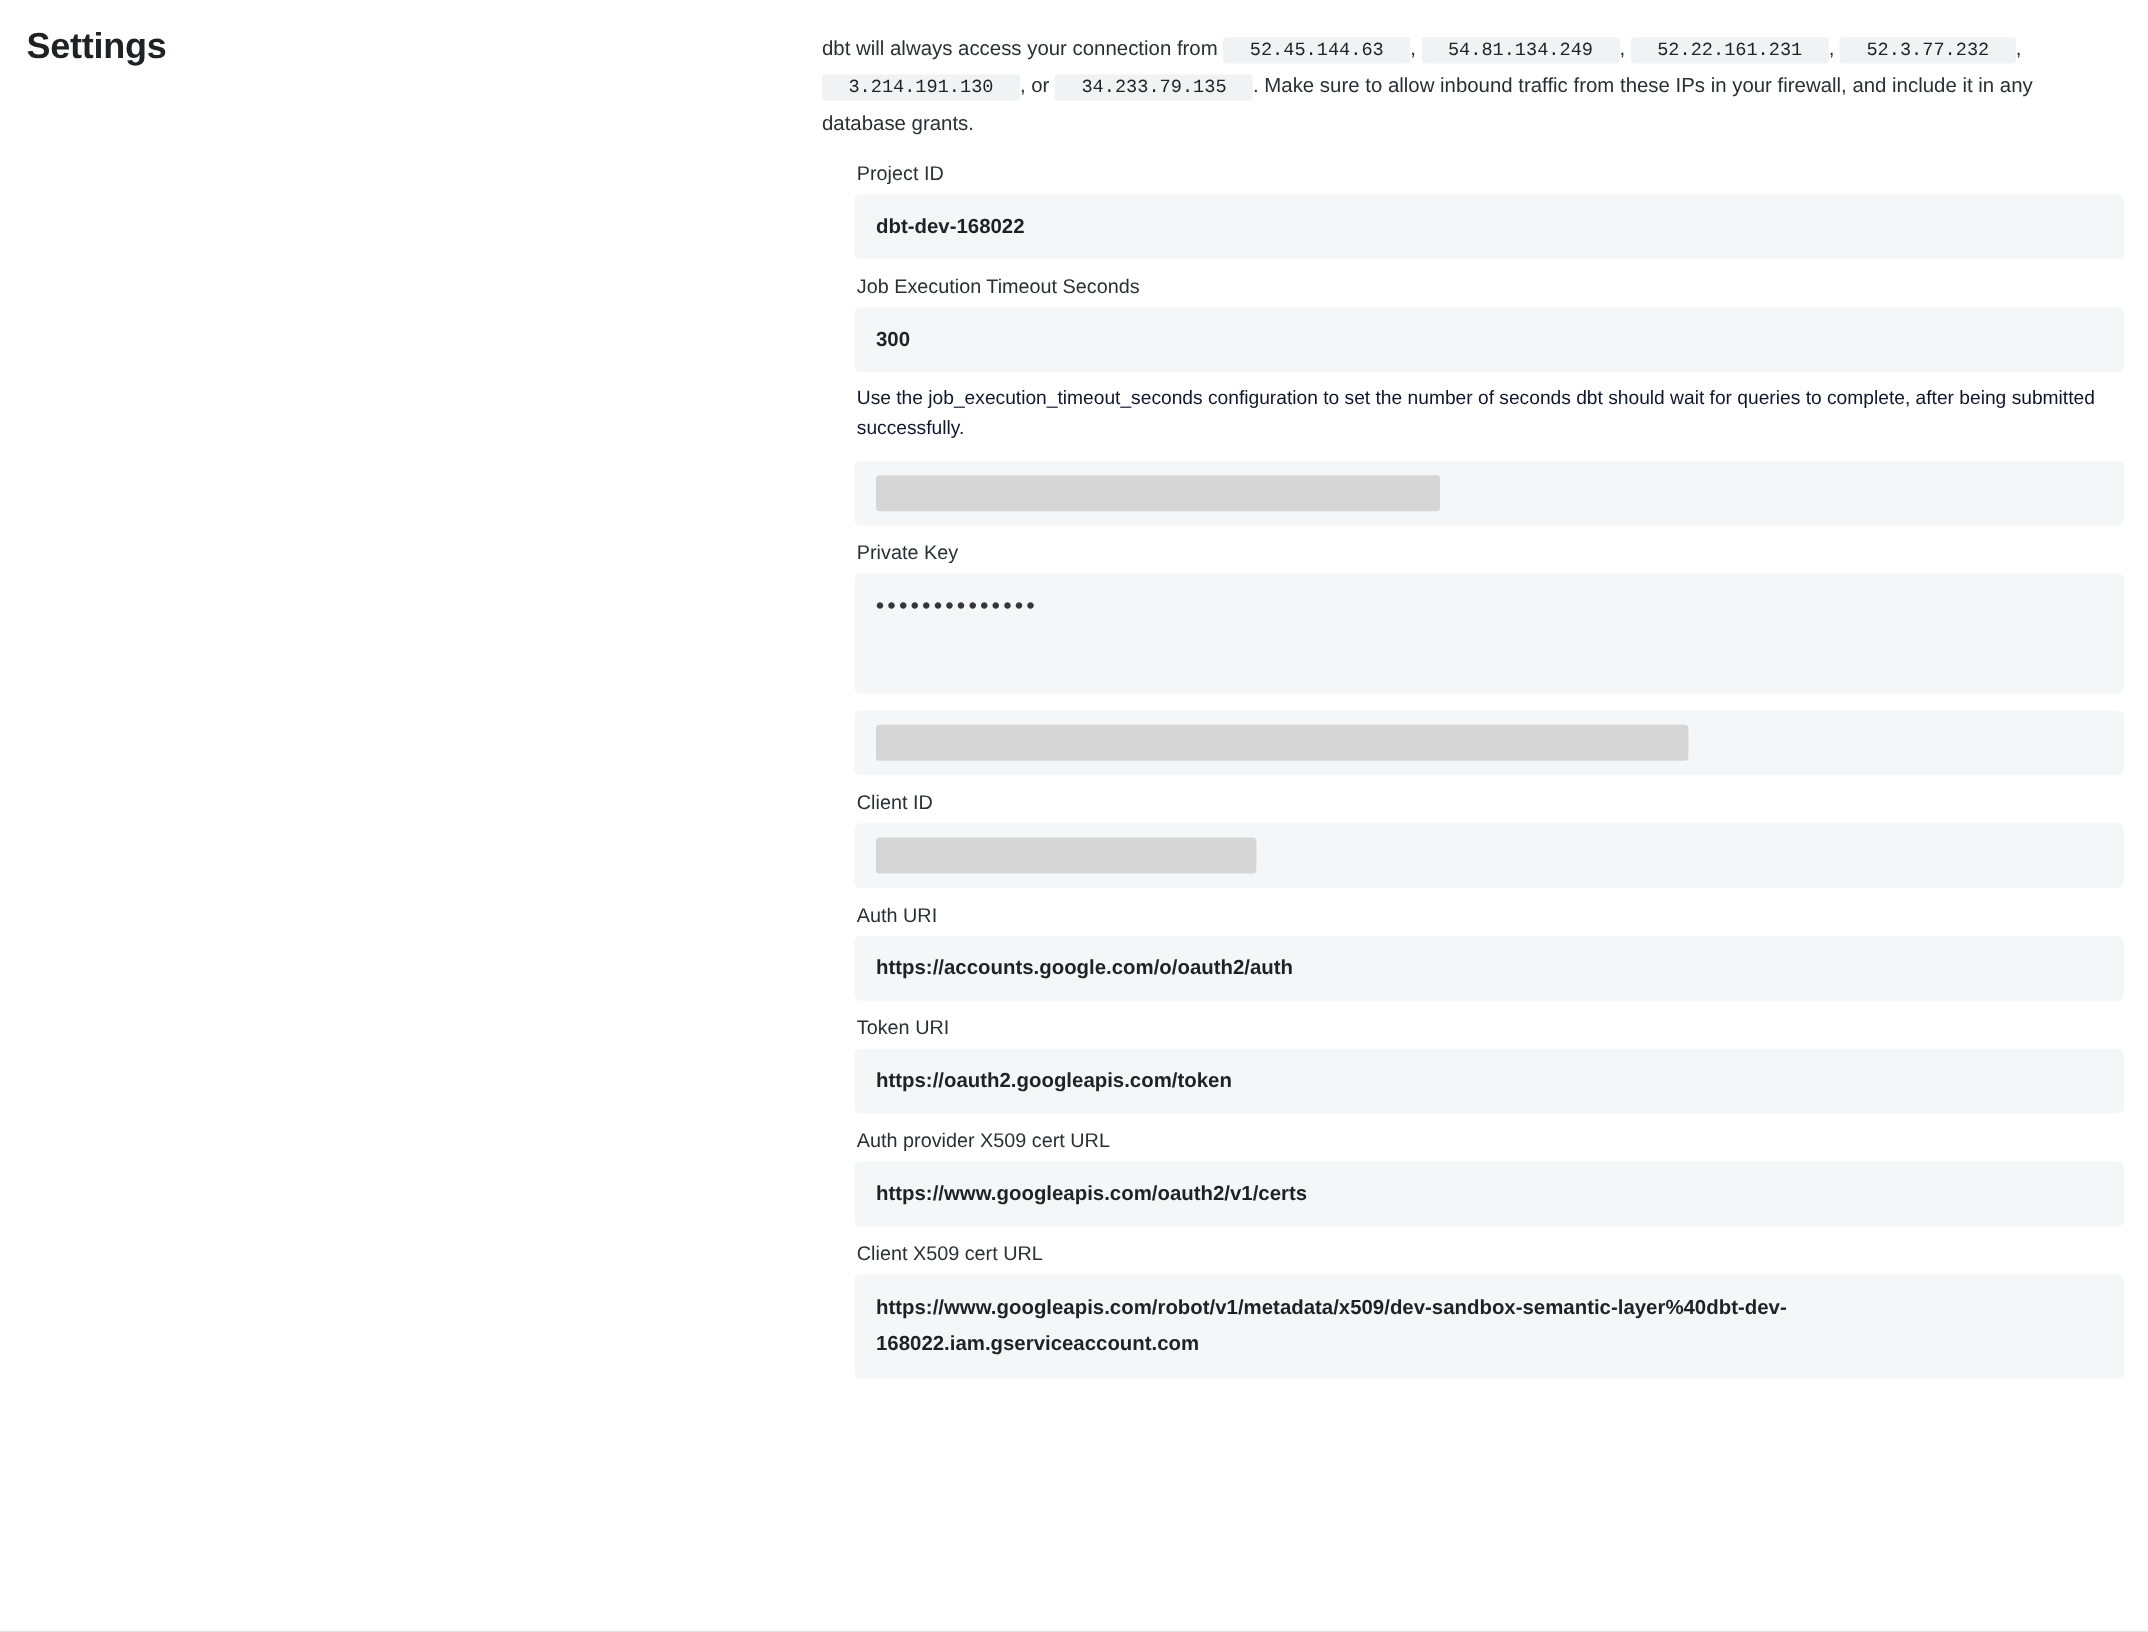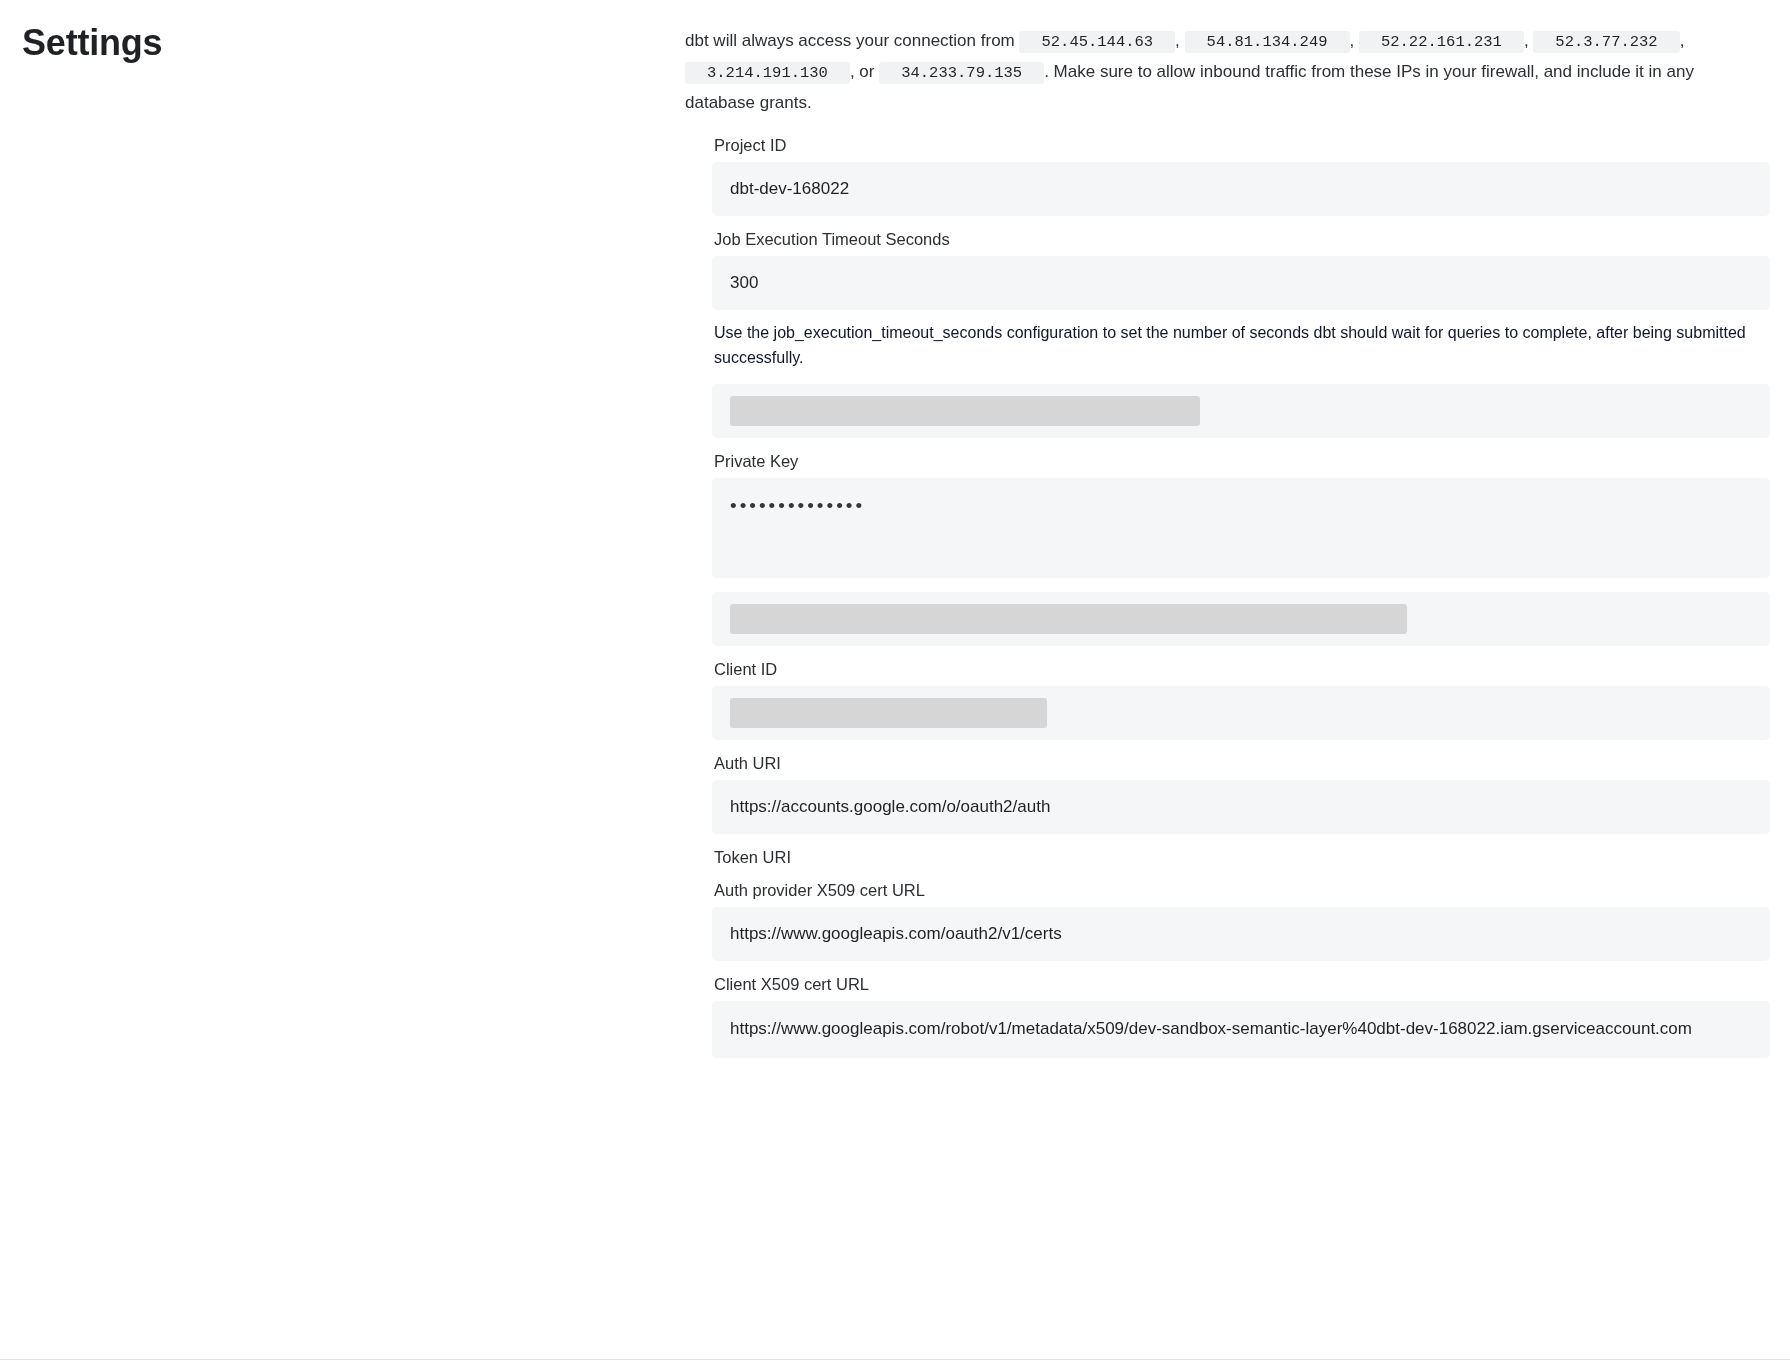--- a/index.html
+++ b/index.html
@@ -20,21 +20,21 @@
     background: #ffffff;
   }
   .left-col {
     position: absolute;
     left: 0;
     top: 0;
     width: 660px;
     padding: 22px 0 0 22px;
   }
   .page-title {
-    font-size: 36px;
+    font-size: 30px;
     font-weight: 700;
     letter-spacing: -0.2px;
     color: #1f2124;
     margin: 0;
   }
   .right-col {
     position: absolute;
     left: 685px;
     top: 26px;
     width: 1085px;
@@ -66,20 +66,21 @@
     width: 100%;
     background: #f5f6f7;
     border: none;
     border-radius: 5px;
     height: 54px;
     display: flex;
     align-items: center;
     padding: 0 18px;
     font-size: 17px;
     color: #1f2124;
+    font-weight: bold;
   }
   .input.tall {
     height: 100px;
     align-items: flex-start;
     padding-top: 14px;
   }
   .input .dots {
     font-size: 19px;
     letter-spacing: 3px;
     color: #33363a;
@@ -179,20 +180,21 @@
       </div>
     </div>
 
     <div class="field">
       <label class="field-label">Auth URI</label>
       <div class="input">https://accounts.google.com/o/oauth2/auth</div>
     </div>
 
     <div class="field">
       <label class="field-label">Token URI</label>
+      <div class="input">https://oauth2.googleapis.com/token</div>
     </div>
 
     <div class="field">
       <label class="field-label">Auth provider X509 cert URL</label>
       <div class="input">https://www.googleapis.com/oauth2/v1/certs</div>
     </div>
 
     <div class="field">
       <label class="field-label">Client X509 cert URL</label>
       <div class="input wrap">https://www.googleapis.com/robot/v1/metadata/x509/dev-sandbox-semantic-layer%40dbt-dev-168022.iam.gserviceaccount.com</div>

